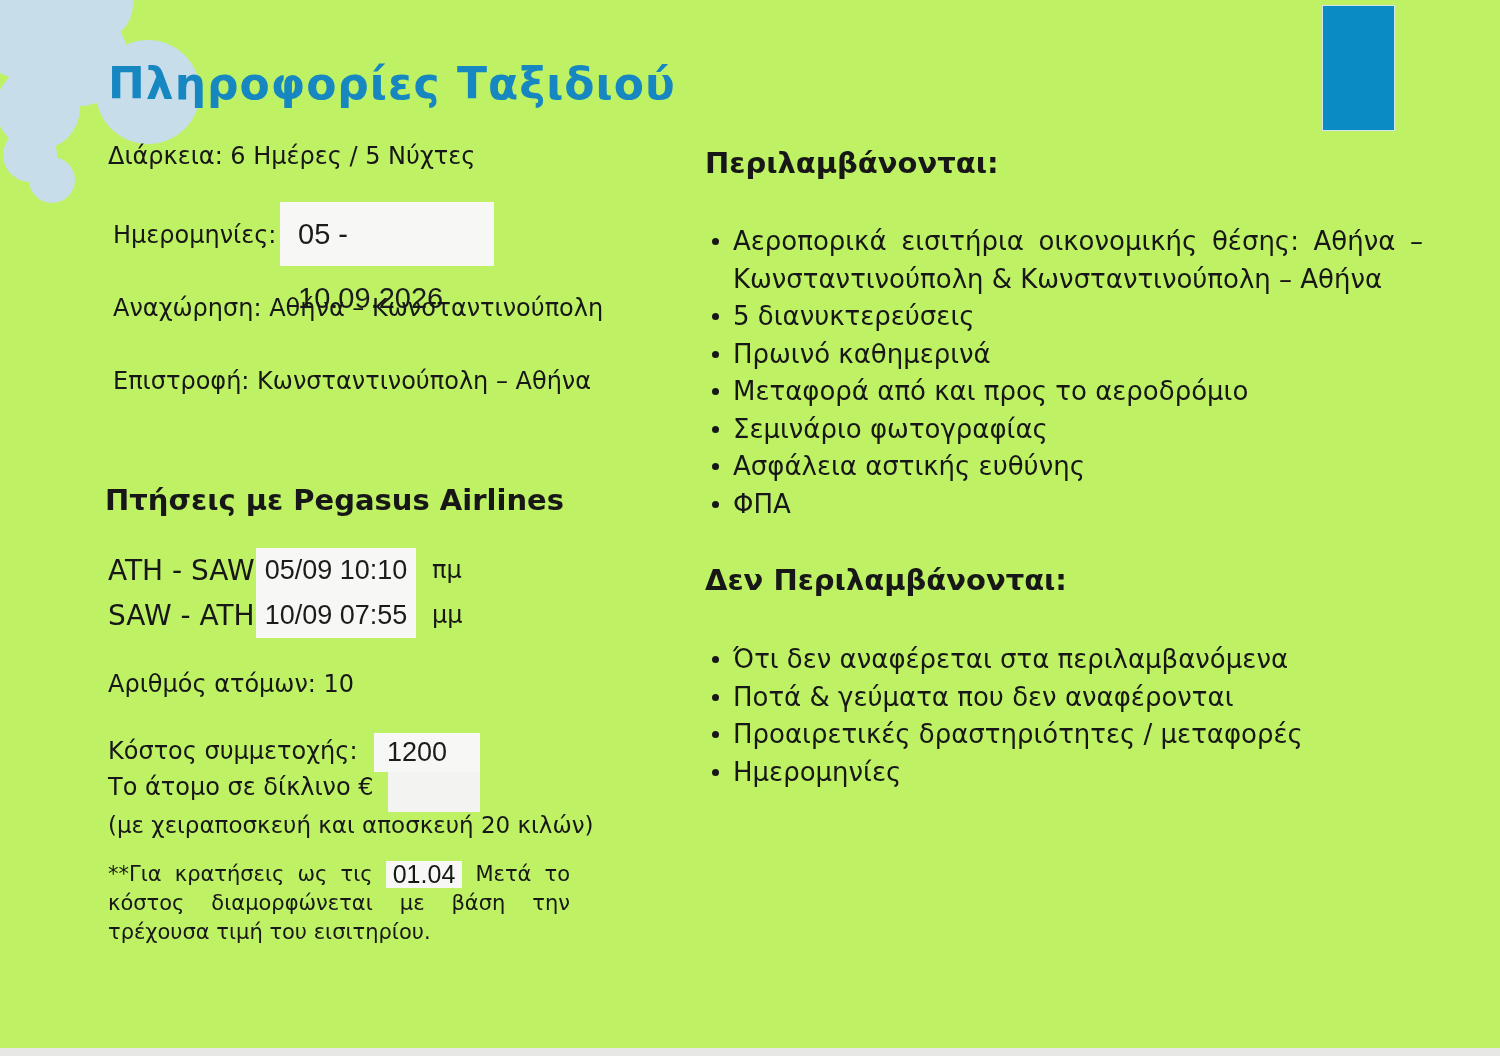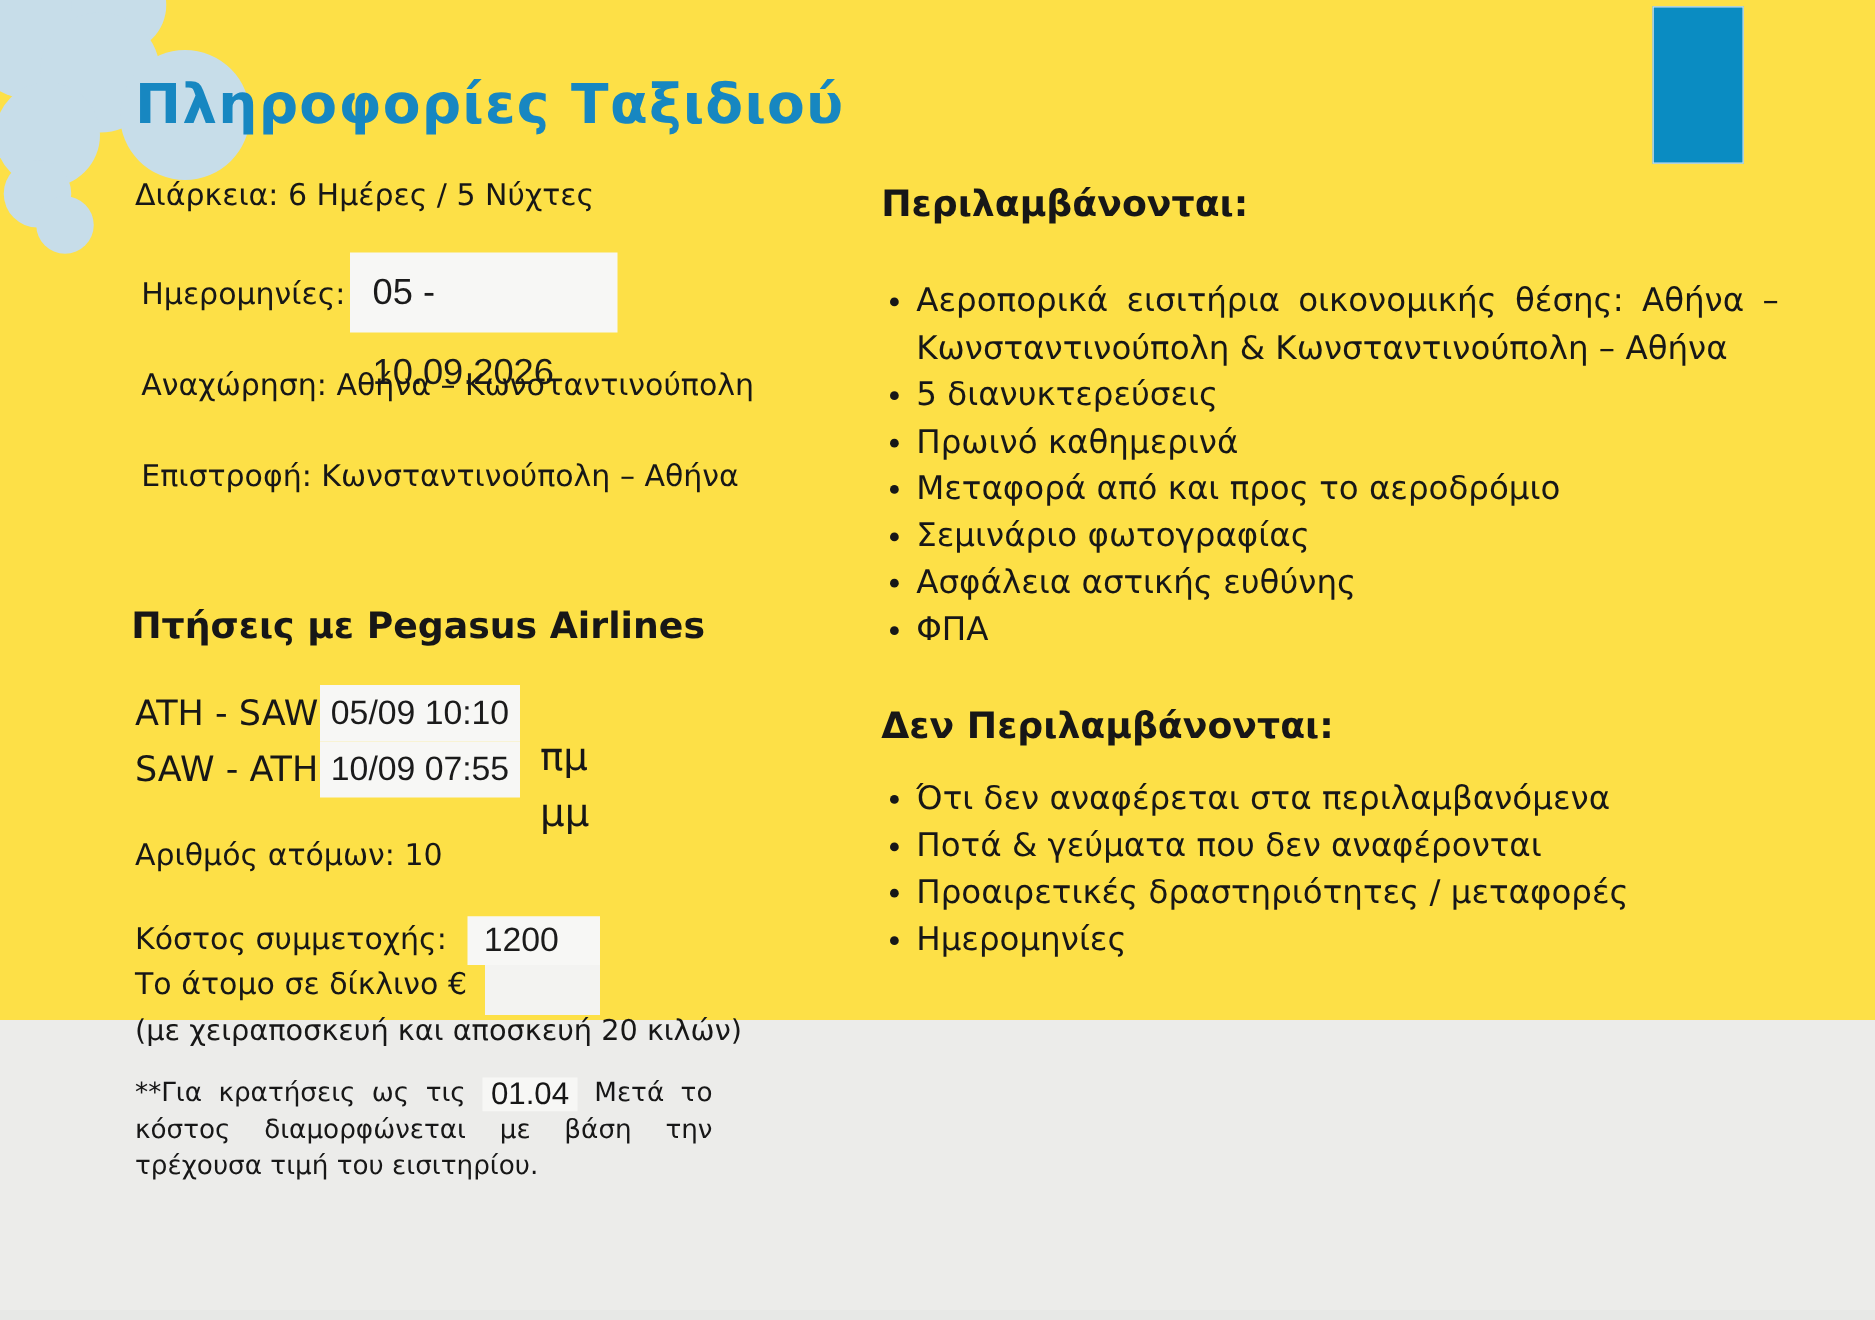--- a/index.html
+++ b/index.html
@@ -3,21 +3,21 @@
 <meta charset="utf-8">
 <style>
   html,body{margin:0;padding:0;}
   body{
     width:1500px;height:1056px;
     background:#ececea;
     font-family:"DejaVu Sans",sans-serif;
     color:#171717;
     overflow:hidden;
   }
-  .canvas{position:relative;width:1500px;height:816px;background:#fde047;}
+  .canvas{position:relative;width:1500px;height:1056px;background:#bef264;}
   .abs{position:absolute;}
 
   
   .blob{left:0;top:0;}
   .brand-block{
     left:1322px;top:5px;width:73px;height:126px;
     background:#0a8cc2;border:1px solid #d6e4ee;box-sizing:border-box;
   }
   .bottom-edge{left:0;top:1048px;width:1500px;height:8px;background:#e7e8e6;}
 
@@ -51,21 +51,21 @@
     line-height:64px;font-size:29px;padding-left:18px;box-sizing:border-box;
   }
   .flight-row{left:108px;height:45px;width:440px;}
   .flight-row-1{top:548px;}
   .flight-row-2{top:593px;}
   .route{position:absolute;left:0;top:0;line-height:45px;font-size:28px;white-space:nowrap;}
   .flight-field{
     position:absolute;left:148px;top:0;width:160px;height:45px;
     line-height:45px;font-size:27px;text-align:center;
   }
-  .meridiem{position:absolute;left:324px;top:0;line-height:45px;font-size:31px;margin-top:36px;}
+  .meridiem{position:absolute;left:324px;top:0;line-height:45px;font-size:24px;}
 
   .cost-field{
     left:374px;top:733px;width:106px;height:39px;
     line-height:39px;font-size:27px;padding-left:13px;box-sizing:border-box;
   }
   .cost-field-secondary{
     left:388px;top:772px;width:92px;height:40px;background:#f3f3f1;
   }
 
   
@@ -89,21 +89,21 @@
   .bullet-list li{
     position:relative;padding-left:28px;
     font-size:26px;line-height:37.5px;
     text-align:justify;
   }
   .bullet-list li::before{
     content:"";position:absolute;left:7px;top:15px;
     width:7px;height:7px;border-radius:50%;background:#171717;
   }
   .second-heading{margin-top:40px;}
-  .bullet-list.second{margin-top:24px;}
+  .bullet-list.second{margin-top:44px;}
 </style>
 </head>
 <body>
 
 <div class="canvas">
 
   <svg class="abs blob" width="240" height="240" viewBox="0 0 240 240">
     <g fill="#c7dde9">
       <circle cx="28" cy="20" r="60"></circle>
       <circle cx="95" cy="4" r="38"></circle>

